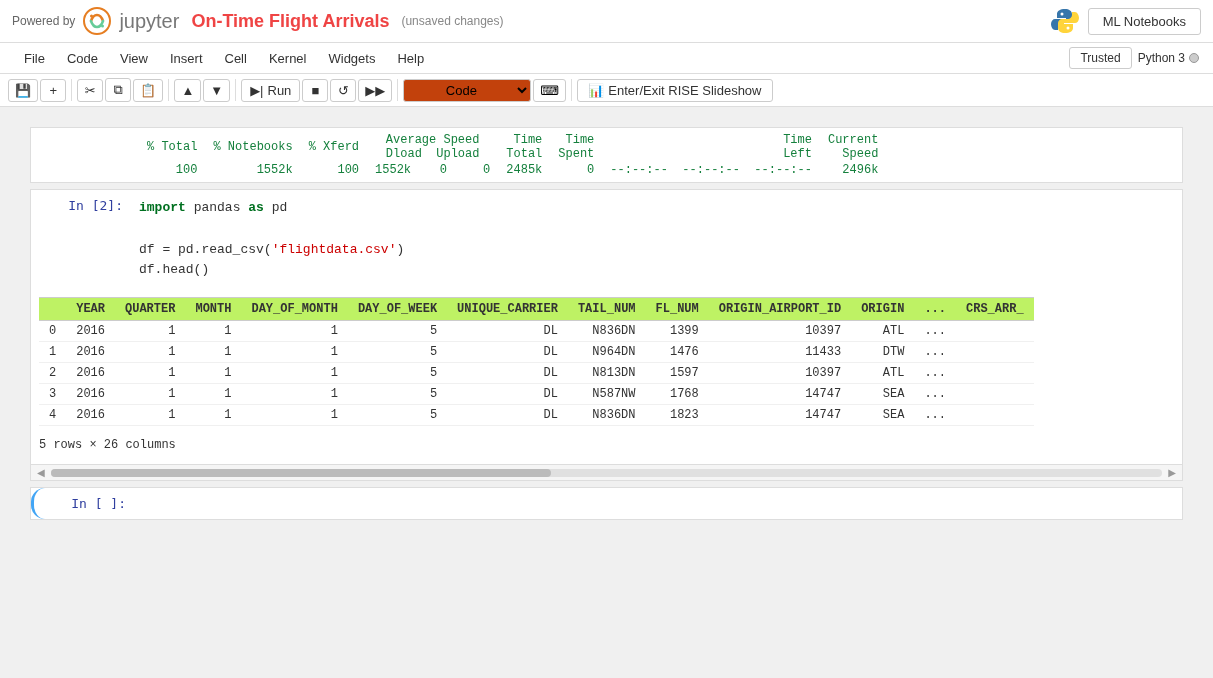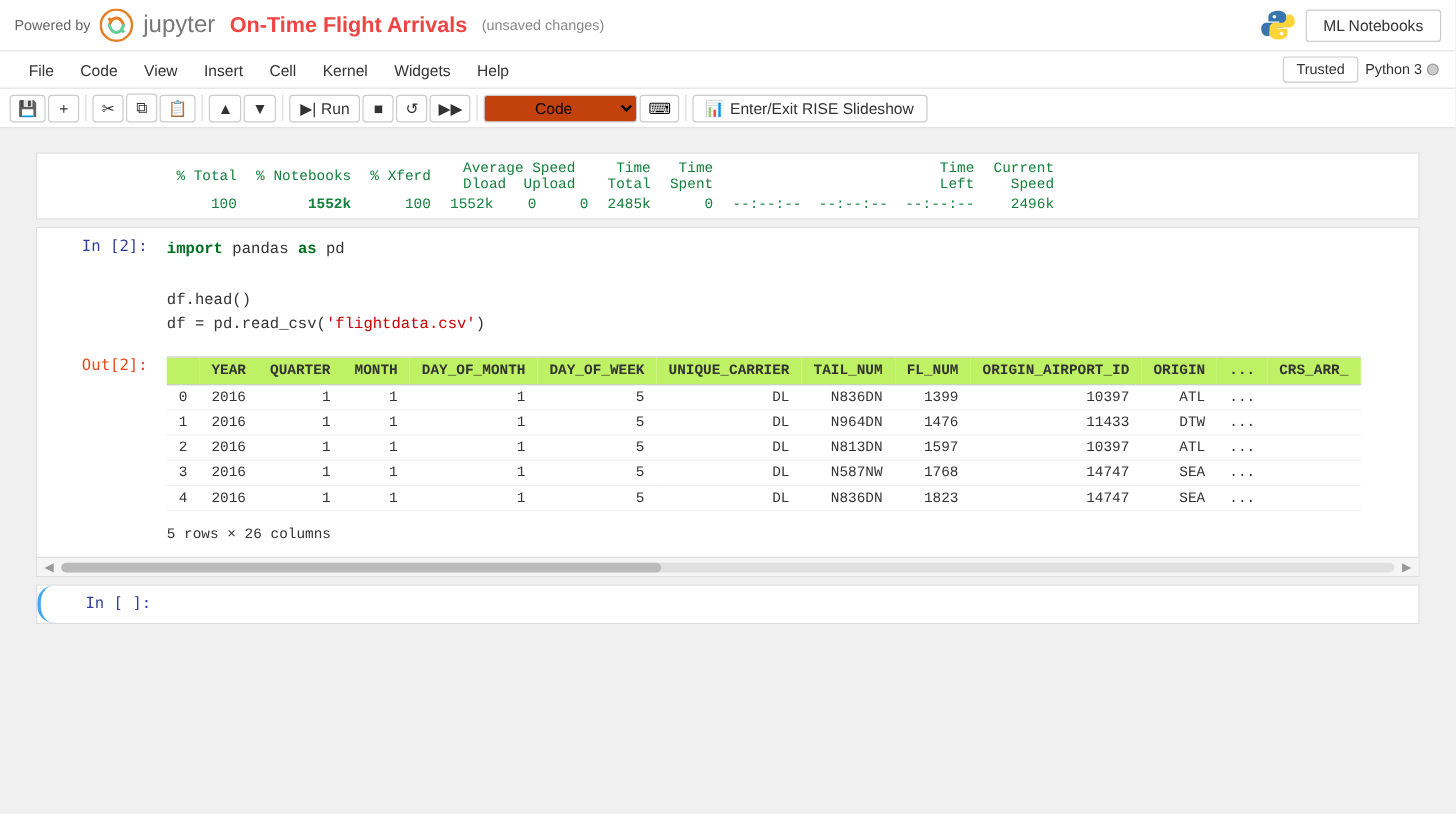--- a/index.html
+++ b/index.html
@@ -333,21 +333,21 @@
               <td style="padding:1px 8px;text-align:center;">Average Speed<br>Dload&nbsp;&nbsp;Upload</td>
               <td style="padding:1px 8px;text-align:right;">Time<br>Total</td>
               <td style="padding:1px 8px;text-align:right;">Time<br>Spent</td>
               <td style="padding:1px 8px;text-align:right;">Time<br>Left</td>
               <td style="padding:1px 8px;text-align:right;">Current<br>Speed</td>
             </tr>
           </thead>
           <tbody>
             <tr>
               <td style="padding:1px 8px;text-align:right;">100</td>
-              <td style="padding:1px 8px;text-align:right;font-weight:bold;">1552k</td>
+              <td style="padding:1px 8px;text-align:right;">1552k</td>
               <td style="padding:1px 8px;text-align:right;">100</td>
               <td style="padding:1px 8px;text-align:left;">1552k&nbsp;&nbsp;&nbsp;&nbsp;0&nbsp;&nbsp;&nbsp;&nbsp;&nbsp;0</td>
               <td style="padding:1px 8px;text-align:right;">2485k</td>
               <td style="padding:1px 8px;text-align:right;">0</td>
               <td style="padding:1px 8px;text-align:right;">--:--:--&nbsp;&nbsp;--:--:--&nbsp;&nbsp;--:--:--</td>
               <td style="padding:1px 8px;text-align:right;">2496k</td>
             </tr>
           </tbody>
         </table>
       </div>
@@ -359,30 +359,29 @@
       <div class="cell-prompt">In [2]:</div>
       <div class="cell-content" style="line-height:1.6;">
         <div>
           <span class="kw">import</span>
           <span> pandas </span>
           <span class="kw">as</span>
           <span> pd</span>
         </div>
         <div>&nbsp;</div>
         <div>
+          <span>df = pd.read_csv(</span><span class="str">'flightdata.csv'</span><span>)</span>
+        </div>
+        <div>
           <span>df.head()</span>
         </div>
-        <div>
-          <span>df = pd.read_csv(</span><span class="str">'flightdata.csv'</span><span>)</span>
-        </div>
       </div>
     </div>
 
     <div class="cell-container">
-      <div class="cell-prompt output">Out[2]:</div>
       <div class="cell-content" style="overflow:hidden;">
         <table class="output-table">
           <thead>
             <tr>
               <th></th>
               <th>YEAR</th>
               <th>QUARTER</th>
               <th>MONTH</th>
               <th>DAY_OF_MONTH</th>
               <th>DAY_OF_WEEK</th>

